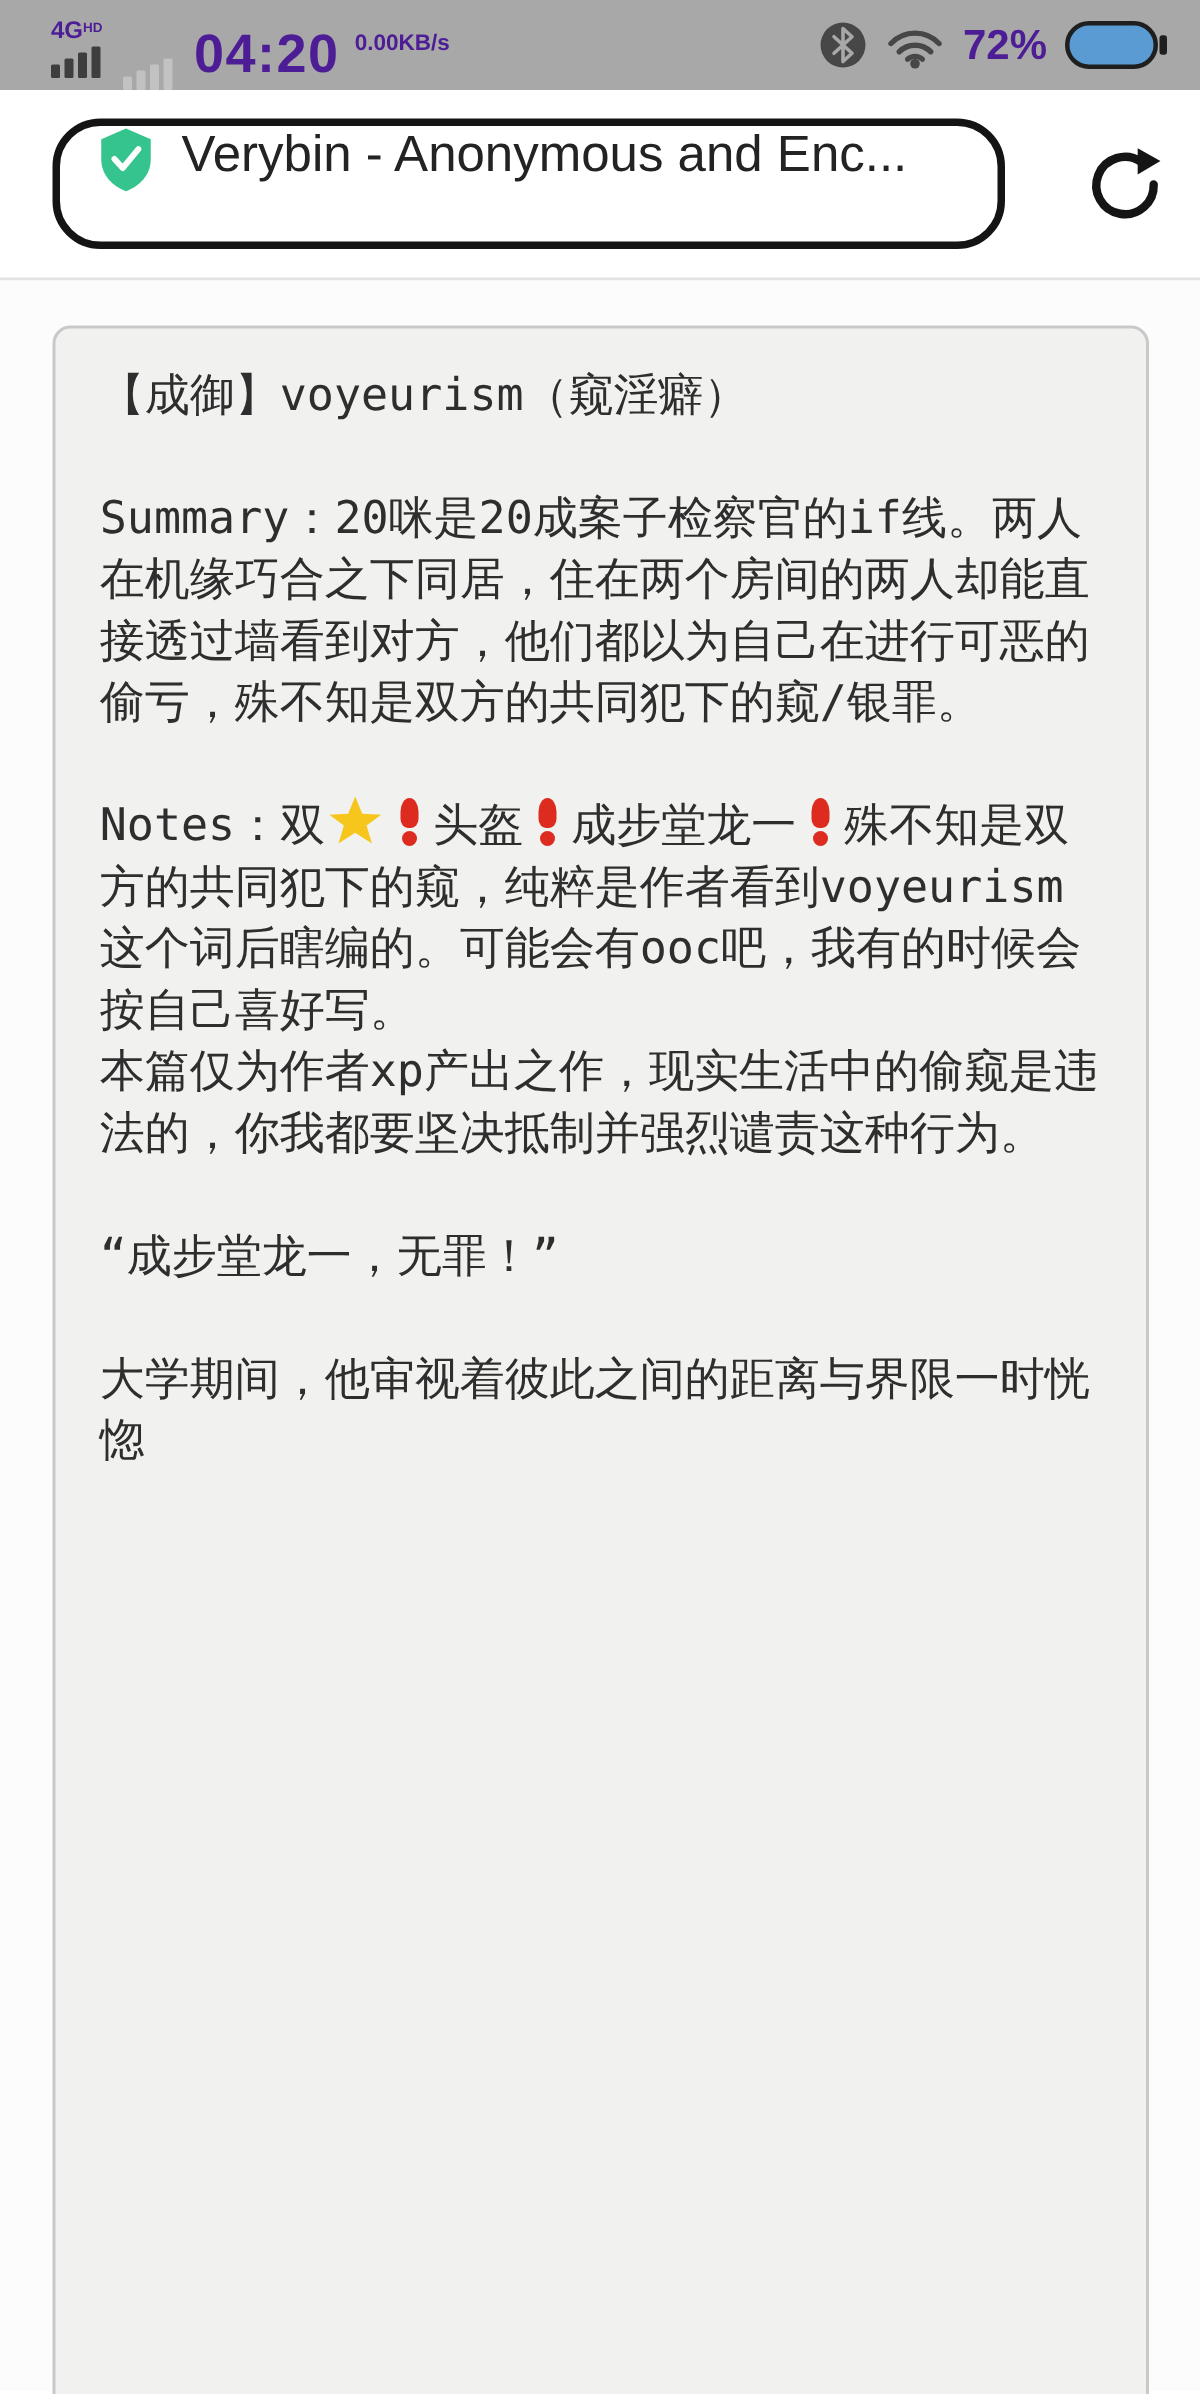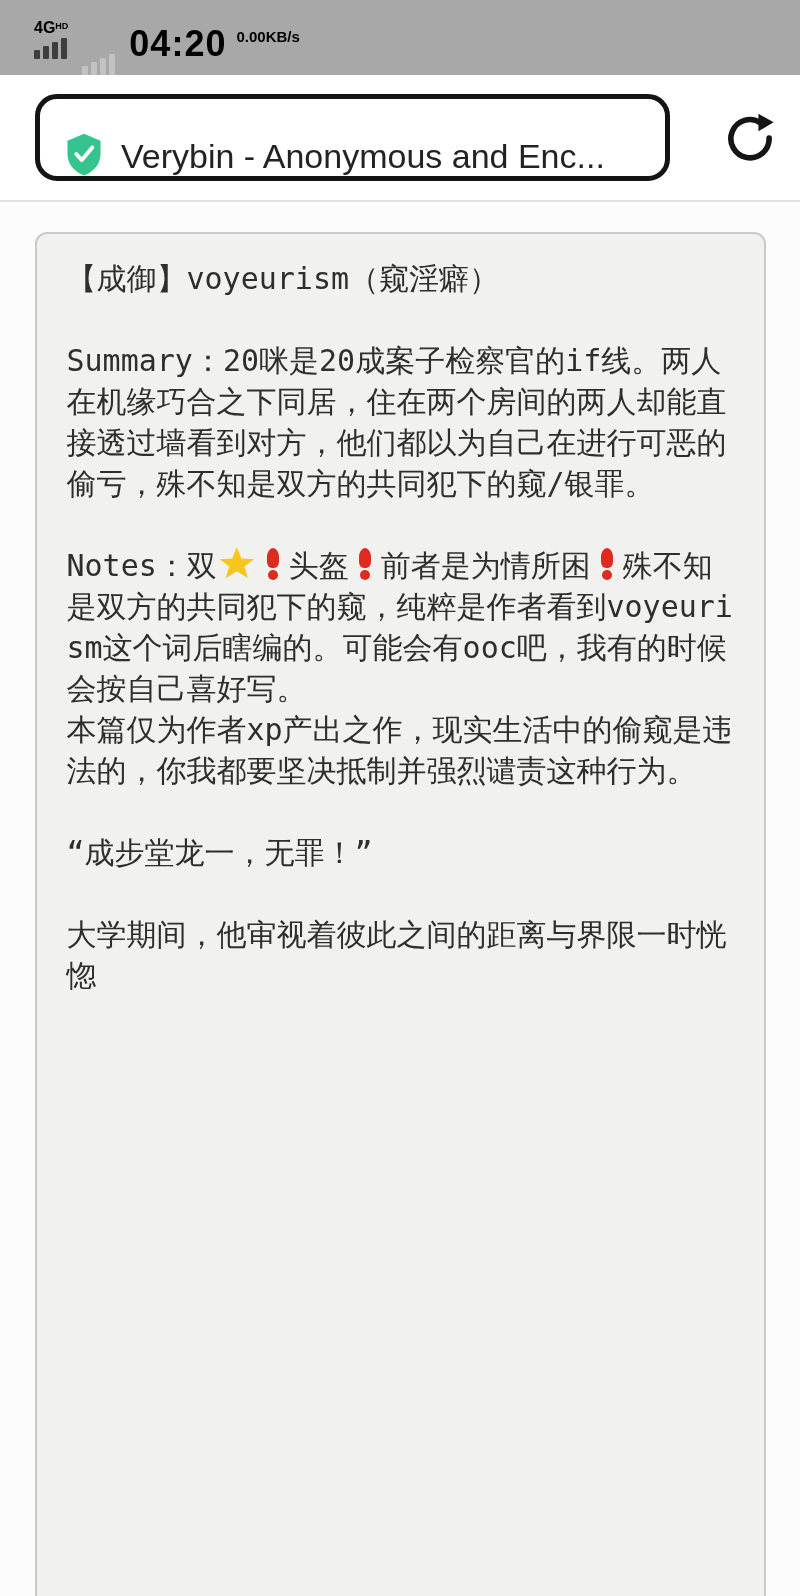--- a/index.html
+++ b/index.html
@@ -1,21 +1,21 @@
 <!DOCTYPE html>
 <html><head>
 <meta charset="utf-8">
 <style>
   * { margin:0; padding:0; box-sizing:border-box; }
   html,body { width:800px; height:1596px; overflow:hidden; background:#ffffff;
               font-family:"Liberation Sans", sans-serif; }
 
   
-  .status-bar { height:75px; background:#a8a8a8; display:flex; align-items:center;
-                padding:0 28px 0 34px; color:#000000;justify-content:flex-end; }
+  .status-bar { height:60px; background:#a8a8a8; display:flex; align-items:center;
+                padding:0 28px 0 34px; color:#4c1d95;justify-content:flex-end; }
   .net-block { display:flex; flex-direction:column; align-items:flex-start; margin-top:2px; }
   .net-label { font-size:16px; font-weight:bold; line-height:14px; letter-spacing:0; }
   .net-label sup { font-size:9px; font-weight:bold; vertical-align:4px; }
   .bars { display:flex; align-items:flex-end; gap:3px; height:22px; margin-top:2px; }
   .bars i { display:block; width:6px; background:#3e3e3e; border-radius:1px; }
   .bars.dim i { background:#c2c2c2; }
   .b1{height:9px;} .b2{height:13px;} .b3{height:17px;} .b4{height:21px;}
   .bars.dim { margin-left:14px; margin-bottom:0; align-self:flex-end; }
   .clock { font-size:36px; font-weight:600; margin:12px 10px 0 14px; letter-spacing:1px; }
   .speed { display:flex; flex-direction:row; font-size:15px; font-weight:bold;
@@ -25,21 +25,21 @@
   .pct { font-size:28px; font-weight:600; }
   .battery { position:relative; width:62px; height:32px; border:3px solid #1f1f1f;
              border-radius:16px; background:#5b9bd3; }
   .battery::after { content:""; position:absolute; right:-9px; top:50%; transform:translateY(-50%);
                     width:5px; height:13px; background:#1f1f1f; border-radius:2px; }
 
   
   .browser-bar { height:127px; background:#ffffff; border-bottom:2px solid #e3e3e3;
                  display:flex; align-items:center; }
   .url-pill { margin-left:35px; width:635px; height:87px; border:5px solid #141414;
-              border-radius:22px; background:#ffffff; display:flex; align-items:flex-end;
+              border-radius:32px; background:#ffffff; display:flex; align-items:flex-start;
               padding:0 20px 0 24px; gap:17px; }
   .url-text { font-size:34px; color:#232323; white-space:nowrap; overflow:hidden; }
   .reload-btn { margin-left:auto; margin-right:22px; width:56px; height:56px;
                 display:flex; align-items:center; justify-content:center; background:none; border:none; }
 
   
   .page { background:#fcfcfc; height:1407px; padding-top:30px; }
   .card { width:731px; margin:0 auto; min-height:1500px; background:#f1f1ef;
           border:2px solid #c9c9c9; border-radius:12px; padding:24px 30px 60px; }
   .card p { font-family:"DejaVu Sans Mono","Liberation Mono",monospace;
@@ -76,20 +76,34 @@
       <i class="b2"></i>
       <i class="b3"></i>
       <i class="b4"></i>
   </span>
   <span class="clock">04:20</span>
   <span class="speed">
     <span>0.00</span>
     <span>KB/s</span>
   </span>
   <span class="sb-spacer"></span>
+  <span class="sb-right">
+    <svg width="32" height="32" viewBox="0 0 32 32">
+      <circle cx="16" cy="16" r="15" fill="#474747"></circle>
+      <path d="M10 10.5 L22 21.5 L16 27 L16 5 L22 10.5 L10 21.5" fill="none" stroke="#a8a8a8" stroke-width="2.4" stroke-linejoin="round" stroke-linecap="round"></path>
+    </svg>
+    <svg width="40" height="31" viewBox="0 0 40 31">
+      <path d="M4 14 A22 22 0 0 1 36 14" fill="none" stroke="#474747" stroke-width="3.6" stroke-linecap="round"></path>
+      <path d="M9.5 19.5 A15 15 0 0 1 30.5 19.5" fill="none" stroke="#474747" stroke-width="3.6" stroke-linecap="round"></path>
+      <path d="M15 24.5 A7.5 7.5 0 0 1 25 24.5" fill="none" stroke="#474747" stroke-width="3.4" stroke-linecap="round"></path>
+      <circle cx="20" cy="27.5" r="3.2" fill="#474747"></circle>
+    </svg>
+    <span class="pct">72%</span>
+    <span class="battery"></span>
+  </span>
 </div>
 
 <div class="browser-bar">
   <div class="url-pill">
     <svg width="40" height="44" viewBox="0 0 36 40">
       <path d="M18 1.5 L33 8 V20 C33 30 26 36.5 18 39.5 C10 36.5 3 30 3 20 V8 Z" fill="#35c48d"></path>
       <polyline points="11,20 16,25.5 25.5,14" fill="none" stroke="#ffffff" stroke-width="3.6" stroke-linecap="round" stroke-linejoin="round"></polyline>
     </svg>
     <span class="url-text">Verybin - Anonymous and Enc...</span>
   </div>
@@ -98,18 +112,18 @@
       <path d="M33.5 10.5 A17 17 0 1 0 41 24" fill="none" stroke="#151515" stroke-width="5" stroke-linecap="round"></path>
       <polygon points="31.5,2.5 31.5,18 45,10" fill="#151515"></polygon>
     </svg>
   </button>
 </div>
 
 <div class="page">
   <div class="card">
     <p>【成御】voyeurism（窥淫癖）</p>
     <p>Summary：20咪是20成案子检察官的if线。两人在机缘巧合之下同居，住在两个房间的两人却能直接透过墙看到对方，他们都以为自己在进行可恶的偷亏，殊不知是双方的共同犯下的窥/银罪。</p>
-    <p><span>Notes：双</span><span class="star-ico"></span><span class="excl-ico"></span><span>头盔</span><span class="excl-ico"></span><span>前者是为情所困</span><span class="excl-ico"></span><span>殊不知是双方的共同犯下的窥，纯粹是作者看到voyeurism这个词后瞎编的。可能会有ooc吧，我有的时候会按自己喜好写。
+    <p><span>Notes：双</span><span class="star-ico"></span><span class="excl-ico"></span><span>头盔</span><span class="excl-ico"></span><span>成步堂龙一</span><span class="excl-ico"></span><span>殊不知是双方的共同犯下的窥，纯粹是作者看到voyeurism这个词后瞎编的。可能会有ooc吧，我有的时候会按自己喜好写。
 本篇仅为作者xp产出之作，现实生活中的偷窥是违法的，你我都要坚决抵制并强烈谴责这种行为。</span></p>
     <p>“成步堂龙一，无罪！”</p>
     <p>大学期间，他审视着彼此之间的距离与界限一时恍惚</p>
   </div>
 </div>
 
 </body></html>

